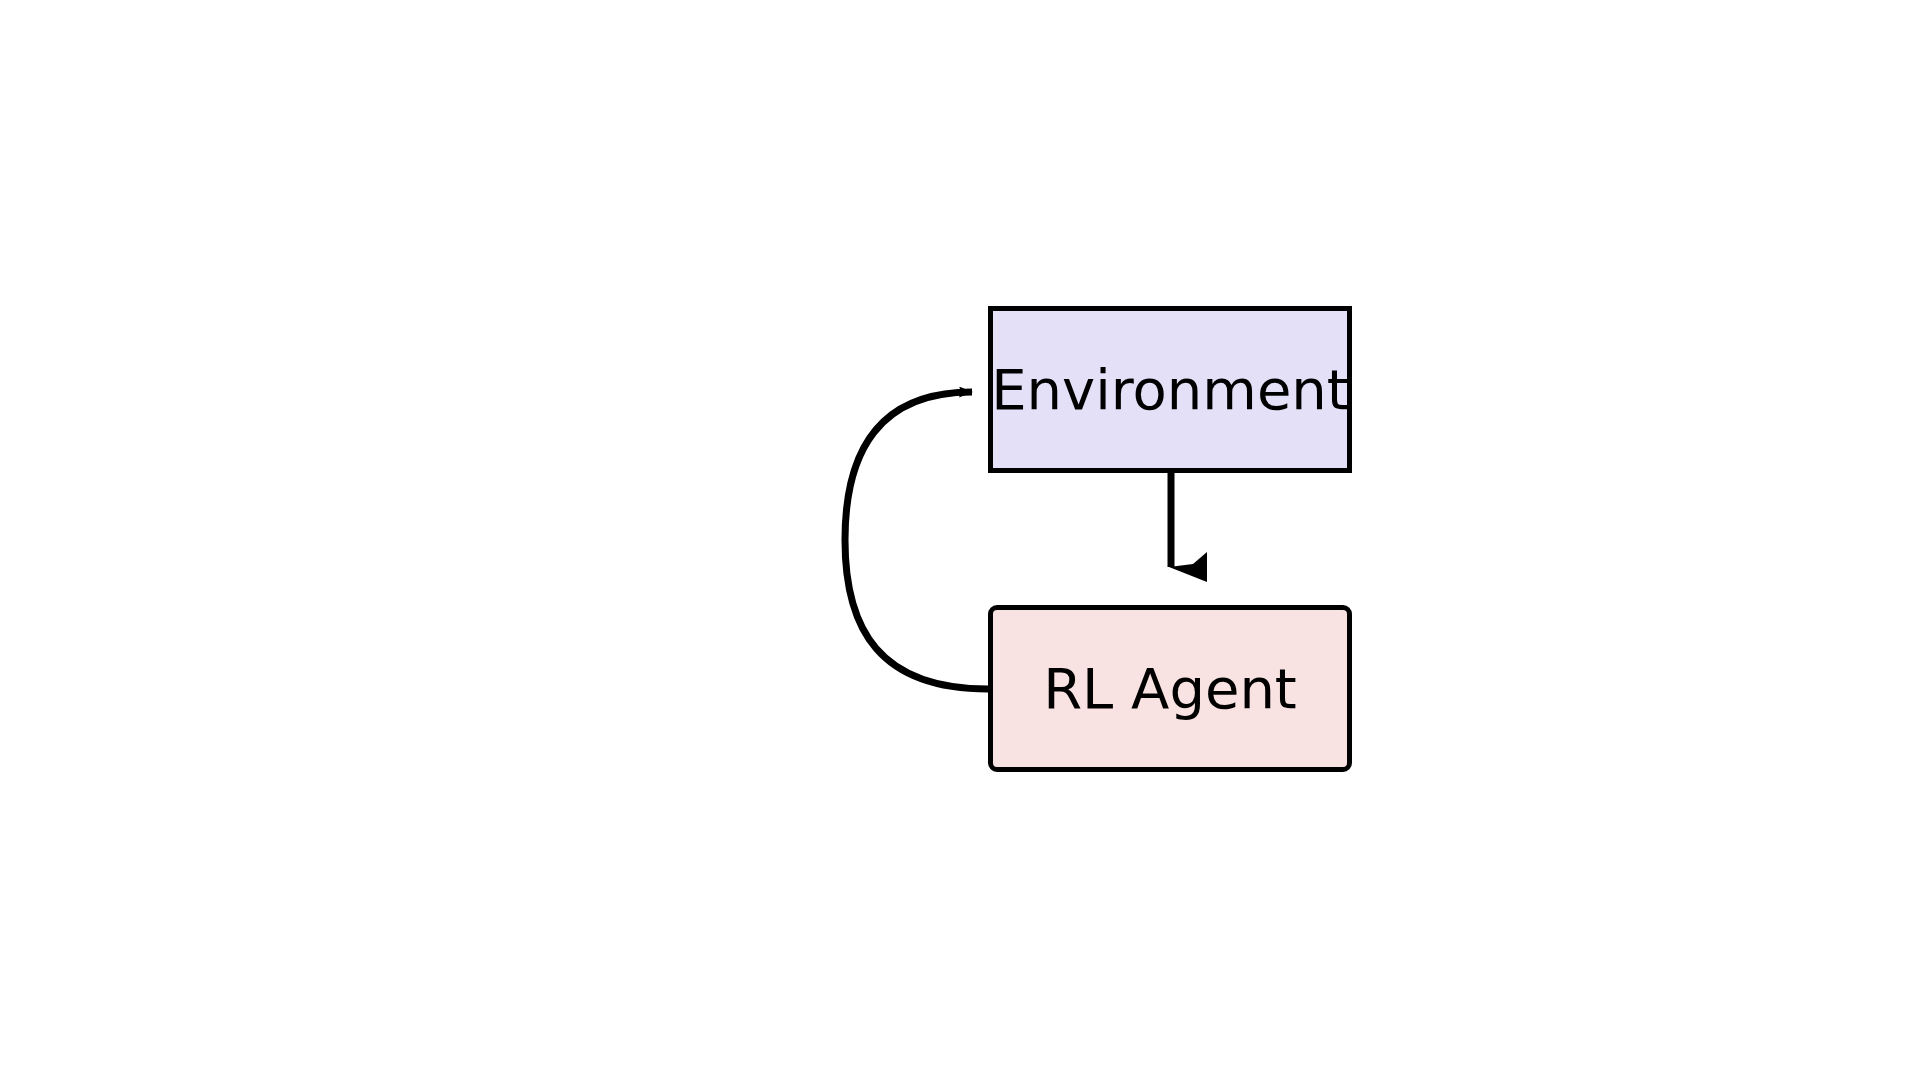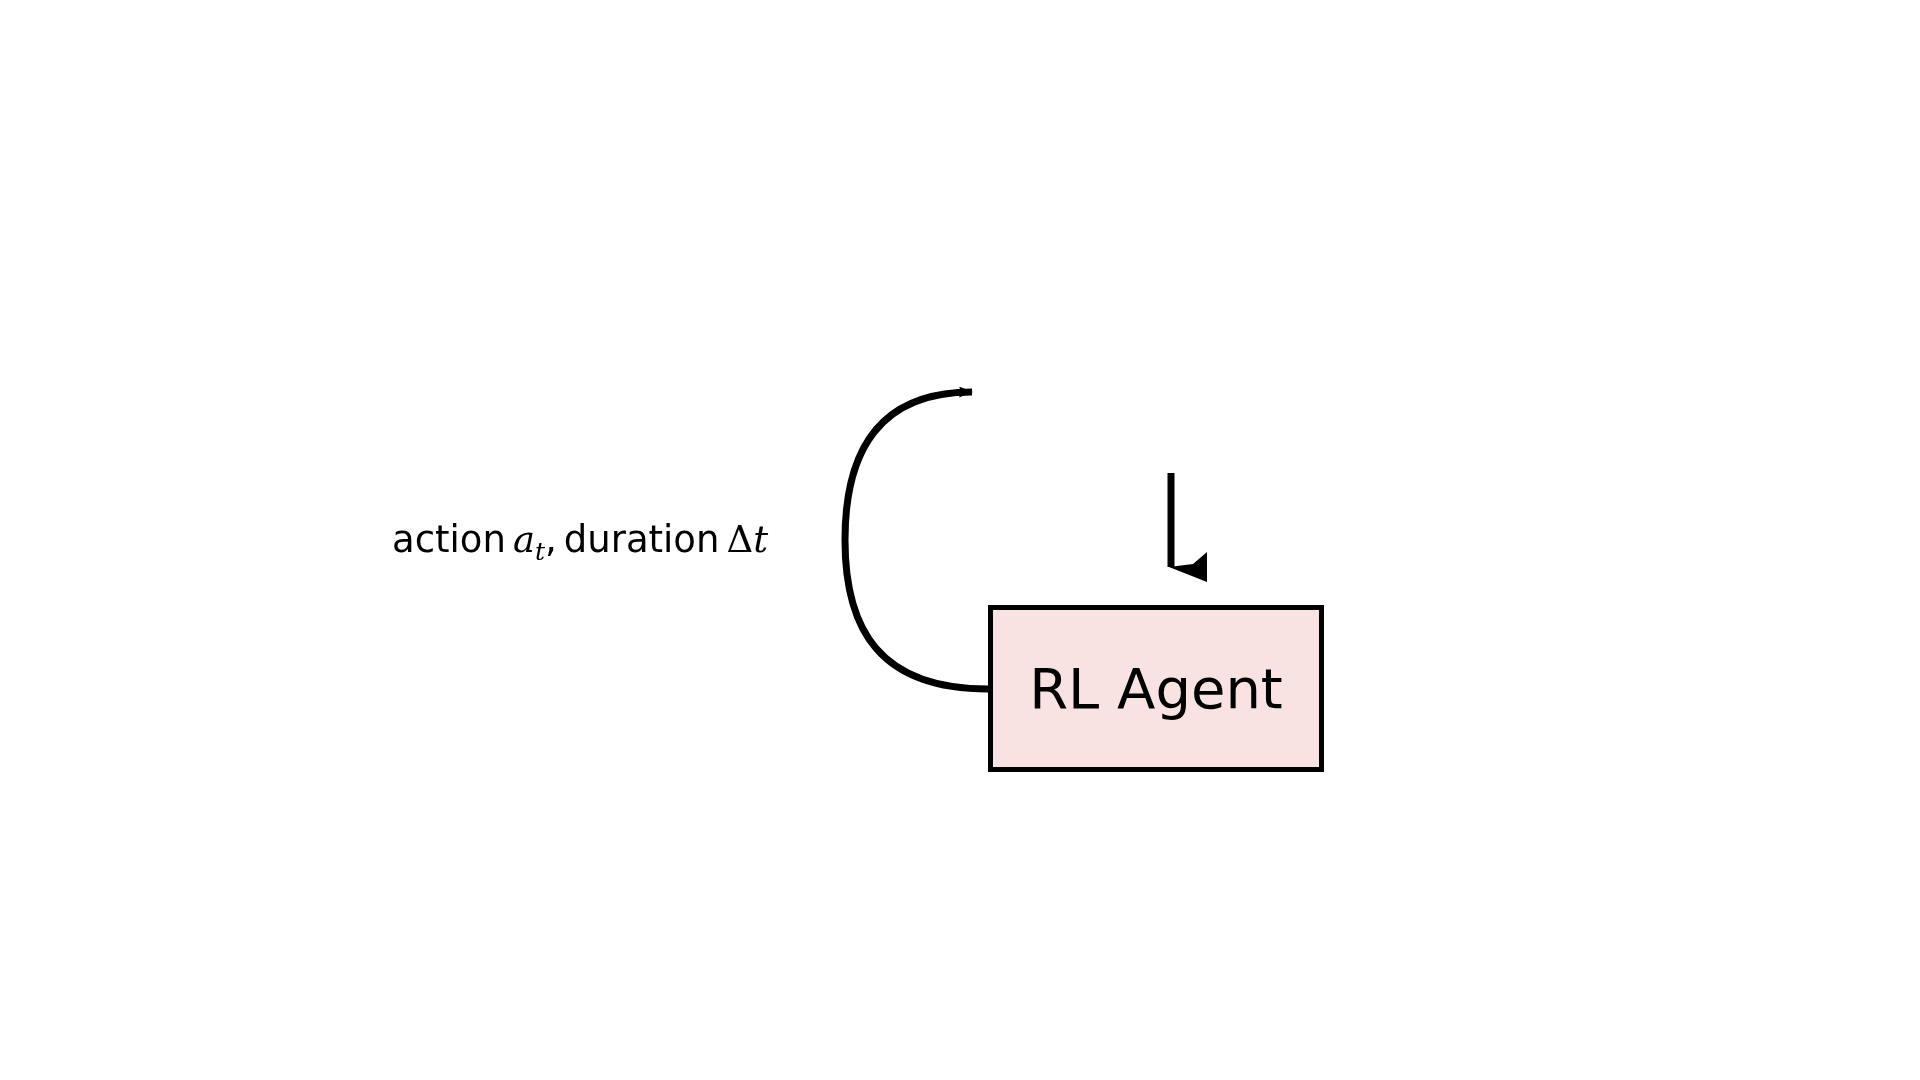--- a/index.html
+++ b/index.html
@@ -42,23 +42,24 @@
   #box-environment {
     left: 988px;
     top: 306px;
     width: 364px;
     height: 167px;
     background: #E3E0F7;
   }
   #box-rl-agent {
     left: 988px;
     top: 605px;
-    width: 336px;
+    width: 364px;
     height: 167px;
     background: #F9E3E2;
+    border-radius: 9px;
   }
   .edge-label {
     position: absolute;
     font-family: "DejaVu Sans", sans-serif;
     font-size: 37px;
     color: #000000;
     white-space: nowrap;
     line-height: 1;
     background: #ffffff;
     padding: 2px 4px;
@@ -110,23 +111,23 @@
       </marker>
     </defs>
 
     <path d="M 988 689
              C 880 689, 845 630, 845 540
              C 845 450, 880 392, 972 392" fill="none" stroke="#000000" stroke-width="7" stroke-linecap="butt" marker-end="url(#arrowhead-right)"></path>
 
     <path d="M 1171 473 L 1171 567" fill="none" stroke="#000000" stroke-width="7" stroke-linecap="butt" marker-end="url(#arrowhead-down)"></path>
   </svg>
 
+  <div class="node-box" id="box-environment">
+    <span class="node-label">Environment</span>
+  </div>
 
   <div class="node-box" id="box-rl-agent">
     <span class="node-label">RL Agent</span>
   </div>
 
-  <div class="edge-label" id="label-action">
-    <span>action</span><span class="spacer-thin"></span><span class="math">a</span><span class="math-sub">t</span><span>,</span><span class="spacer-thin"></span><span>duration</span><span class="spacer-thin"></span><span class="math-upright">Δ</span><span class="math">t</span>
-  </div>
 
 
 </div>
 
 </body></html>

